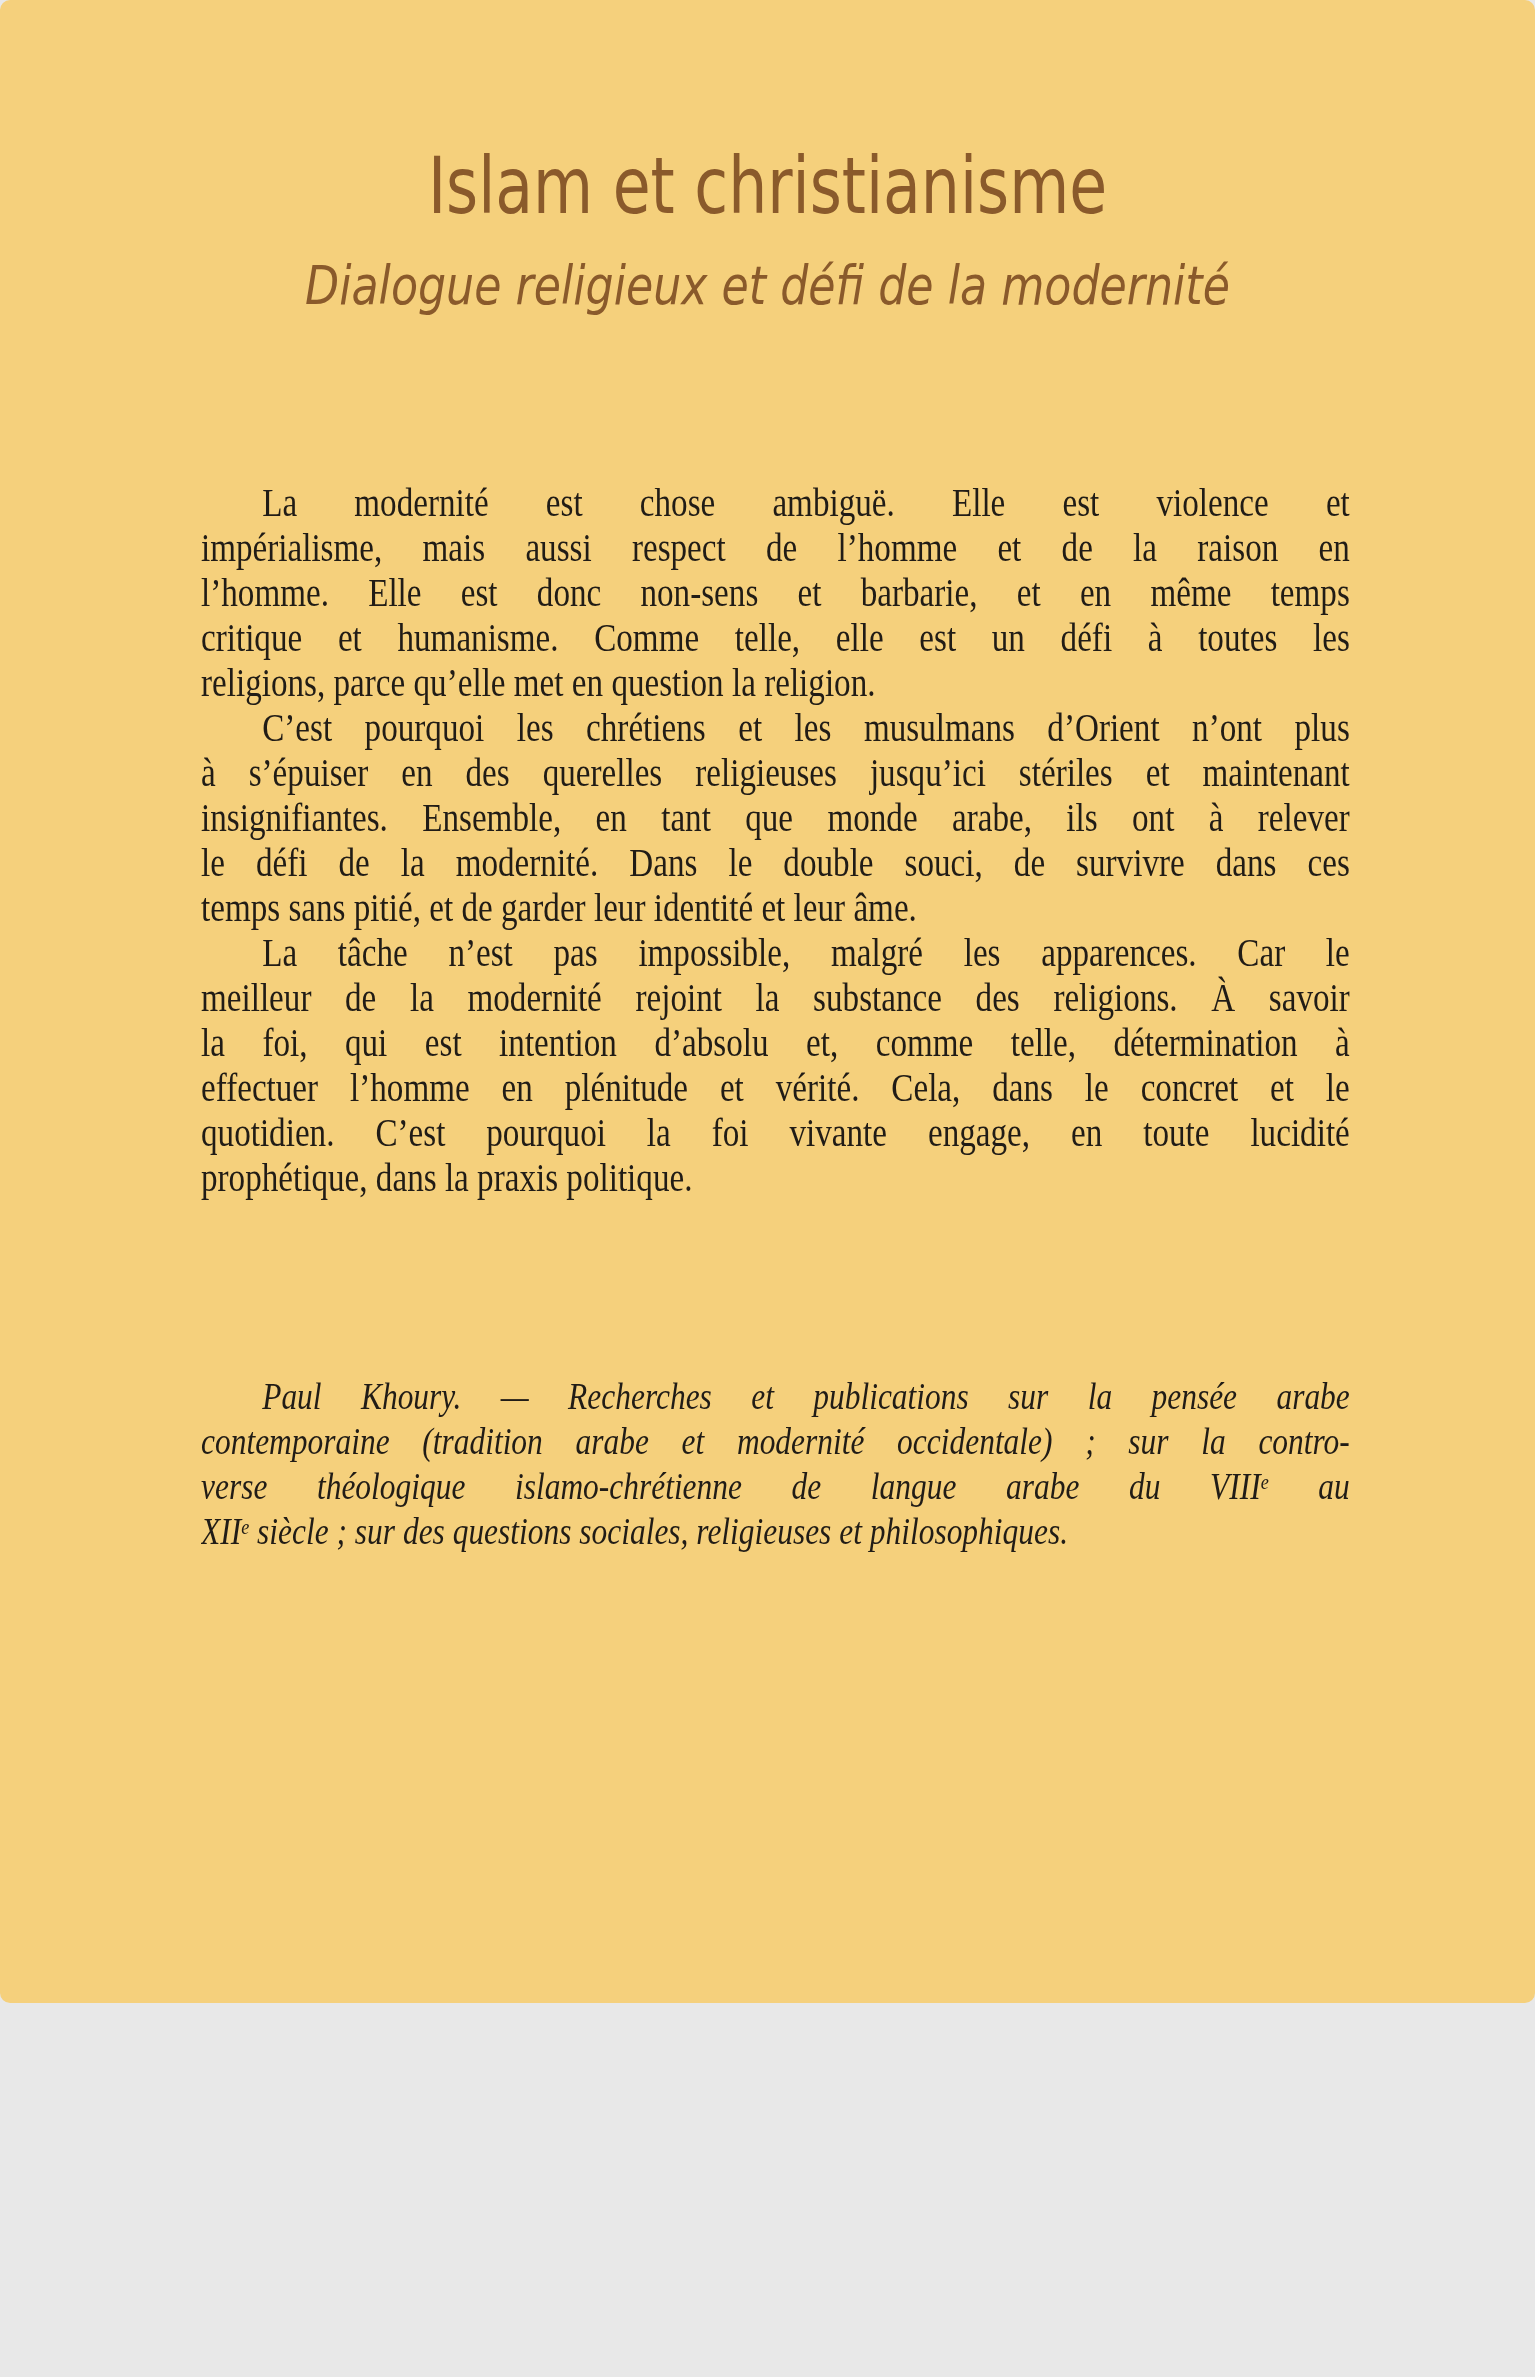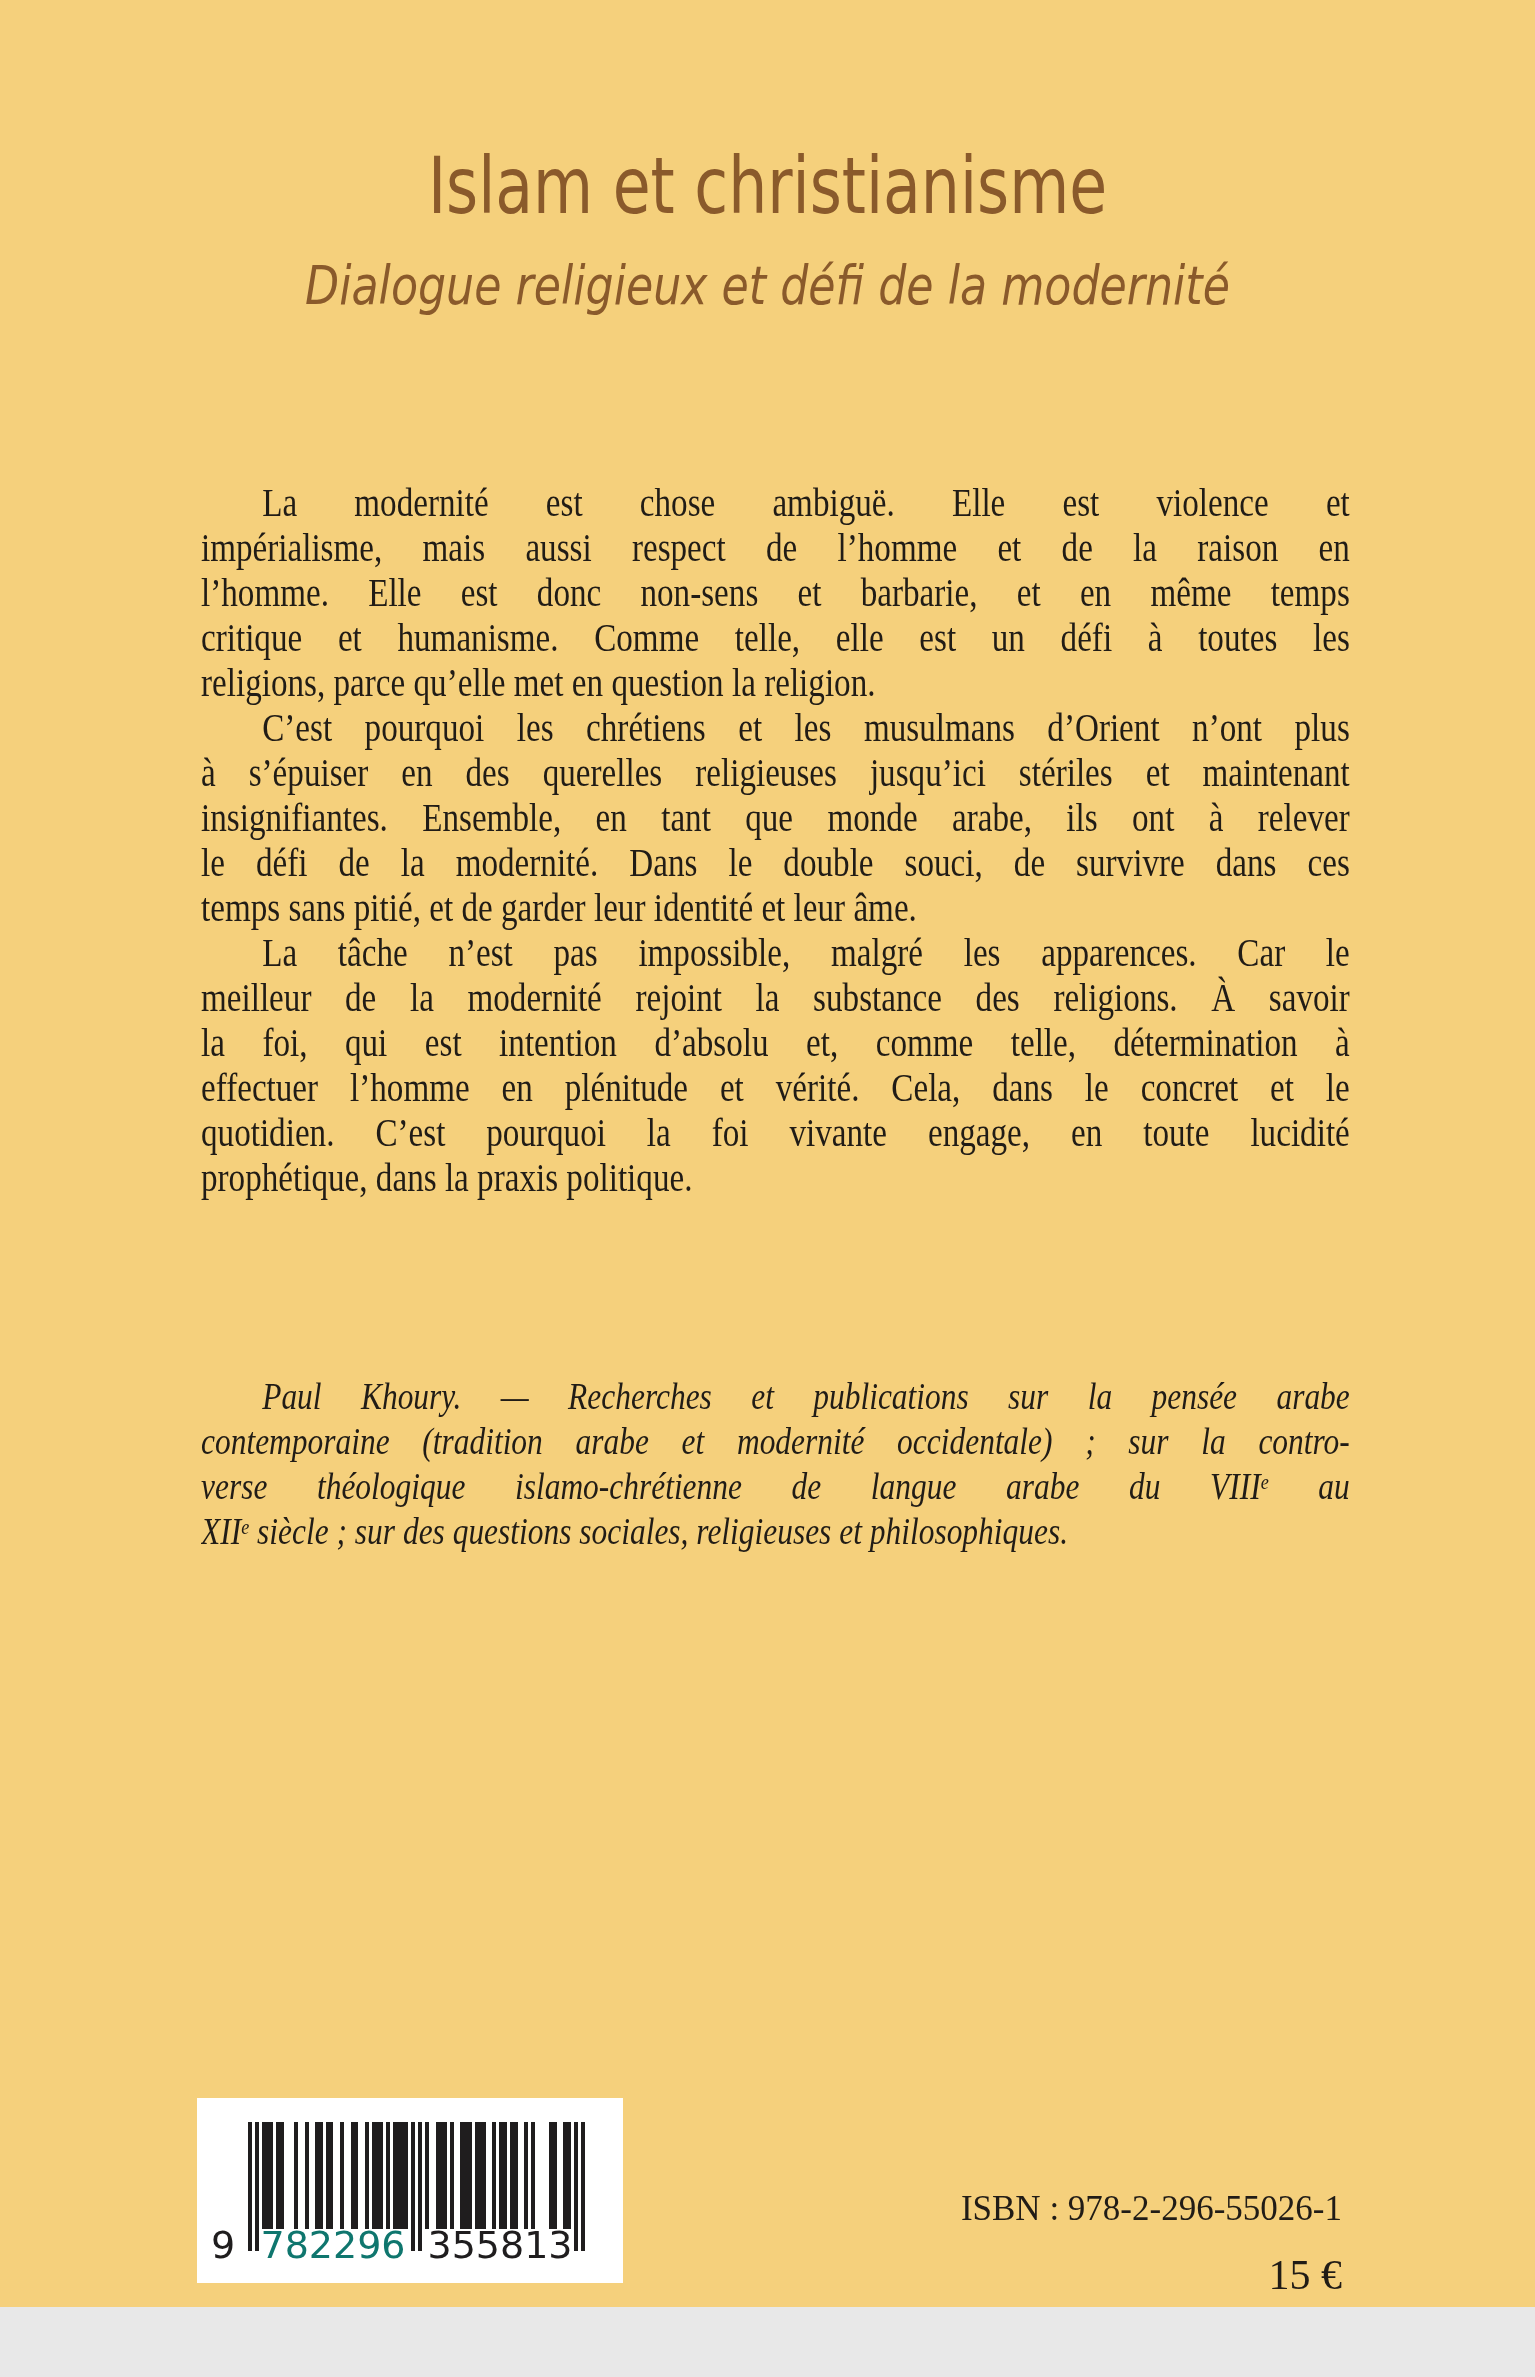--- a/index.html
+++ b/index.html
@@ -1,23 +1,24 @@
 <!DOCTYPE html>
 <html style="font-size:13.4px"><head>
 <meta charset="utf-8">
 <style>
   html, body { margin: 0; padding: 0; }
   body { background: #e8e8e8; font-family: "Liberation Serif", serif; }
 
   #page {
     position: relative;
     width: 1535px;
-    height: 2307px;
+    height: 2003px;
     overflow: hidden;
     margin: 0 auto;
+    border-radius: 10px;
   }
 
   
   .title {
     position: absolute;
     left: 0; right: 0;
     top: 147px;
     text-align: center;
     font-family: "DejaVu Sans", sans-serif;
     font-size: 79px;

